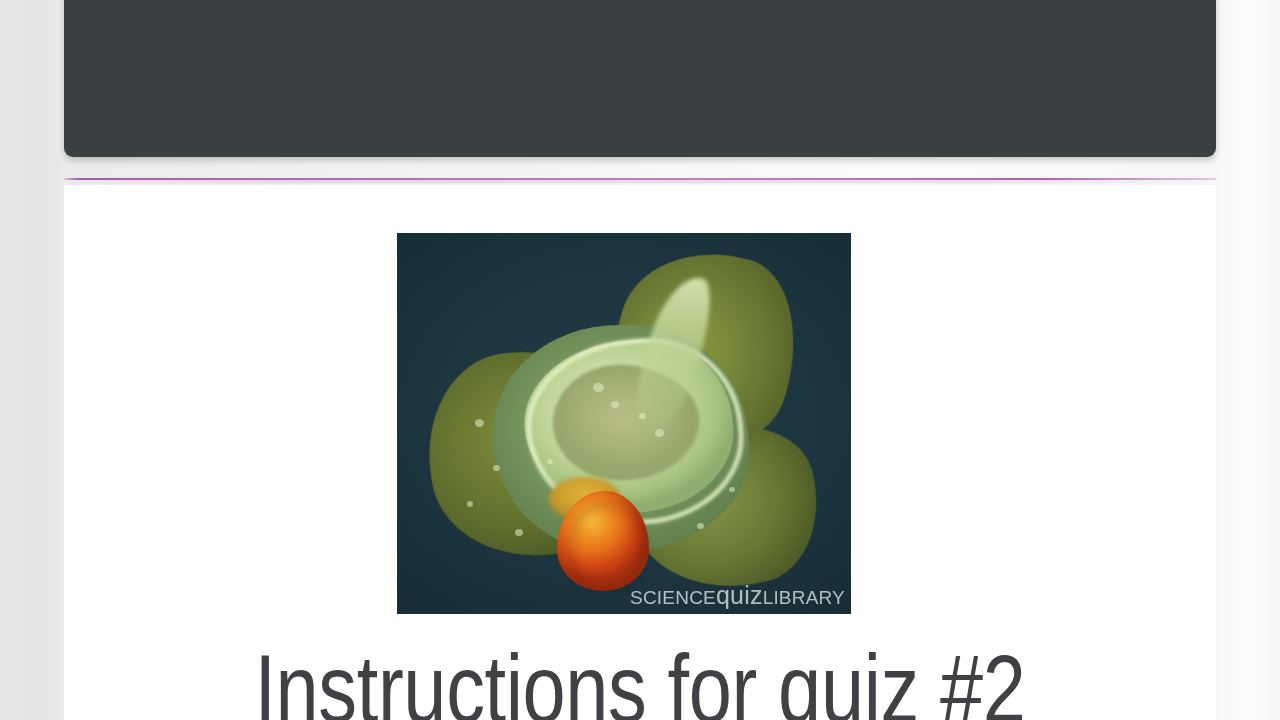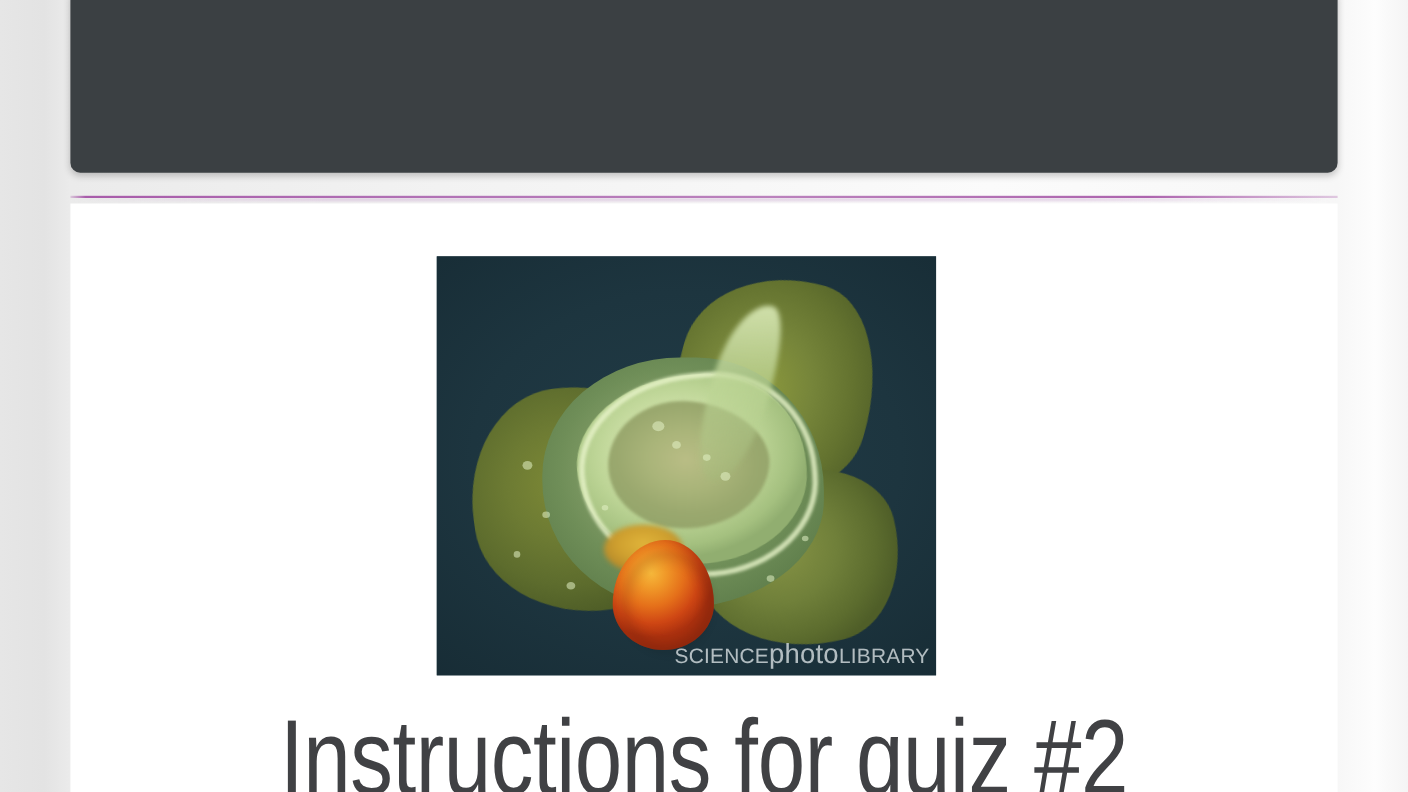--- a/index.html
+++ b/index.html
@@ -311,19 +311,19 @@
         <div class="speck" style="left:214px; top:168px; width:8px;  height:7px;"></div>
         <div class="speck" style="left:242px; top:180px; width:7px;  height:6px;"></div>
         <div class="speck" style="left:258px; top:196px; width:9px;  height:8px;"></div>
         <div class="speck" style="left:150px; top:226px; width:6px;  height:5px;"></div>
 
         <div class="rbc-neck"></div>
         <div class="rbc"></div>
         <div class="rbc-shadow"></div>
       </div>
 
-      <div id="watermark"><span class="wm-science">SCIENCE</span><span class="wm-photo">photo</span><span class="wm-library">LIBRARY</span></div>
+      <div id="watermark"><span class="wm-science">SCIENCE</span><span class="wm-photo">quiz</span><span class="wm-library">LIBRARY</span></div>
     </div>
 
     <div id="slide-title">Instructions for quiz #2</div>
 
   </div>
 </div>
 
 </body></html>

